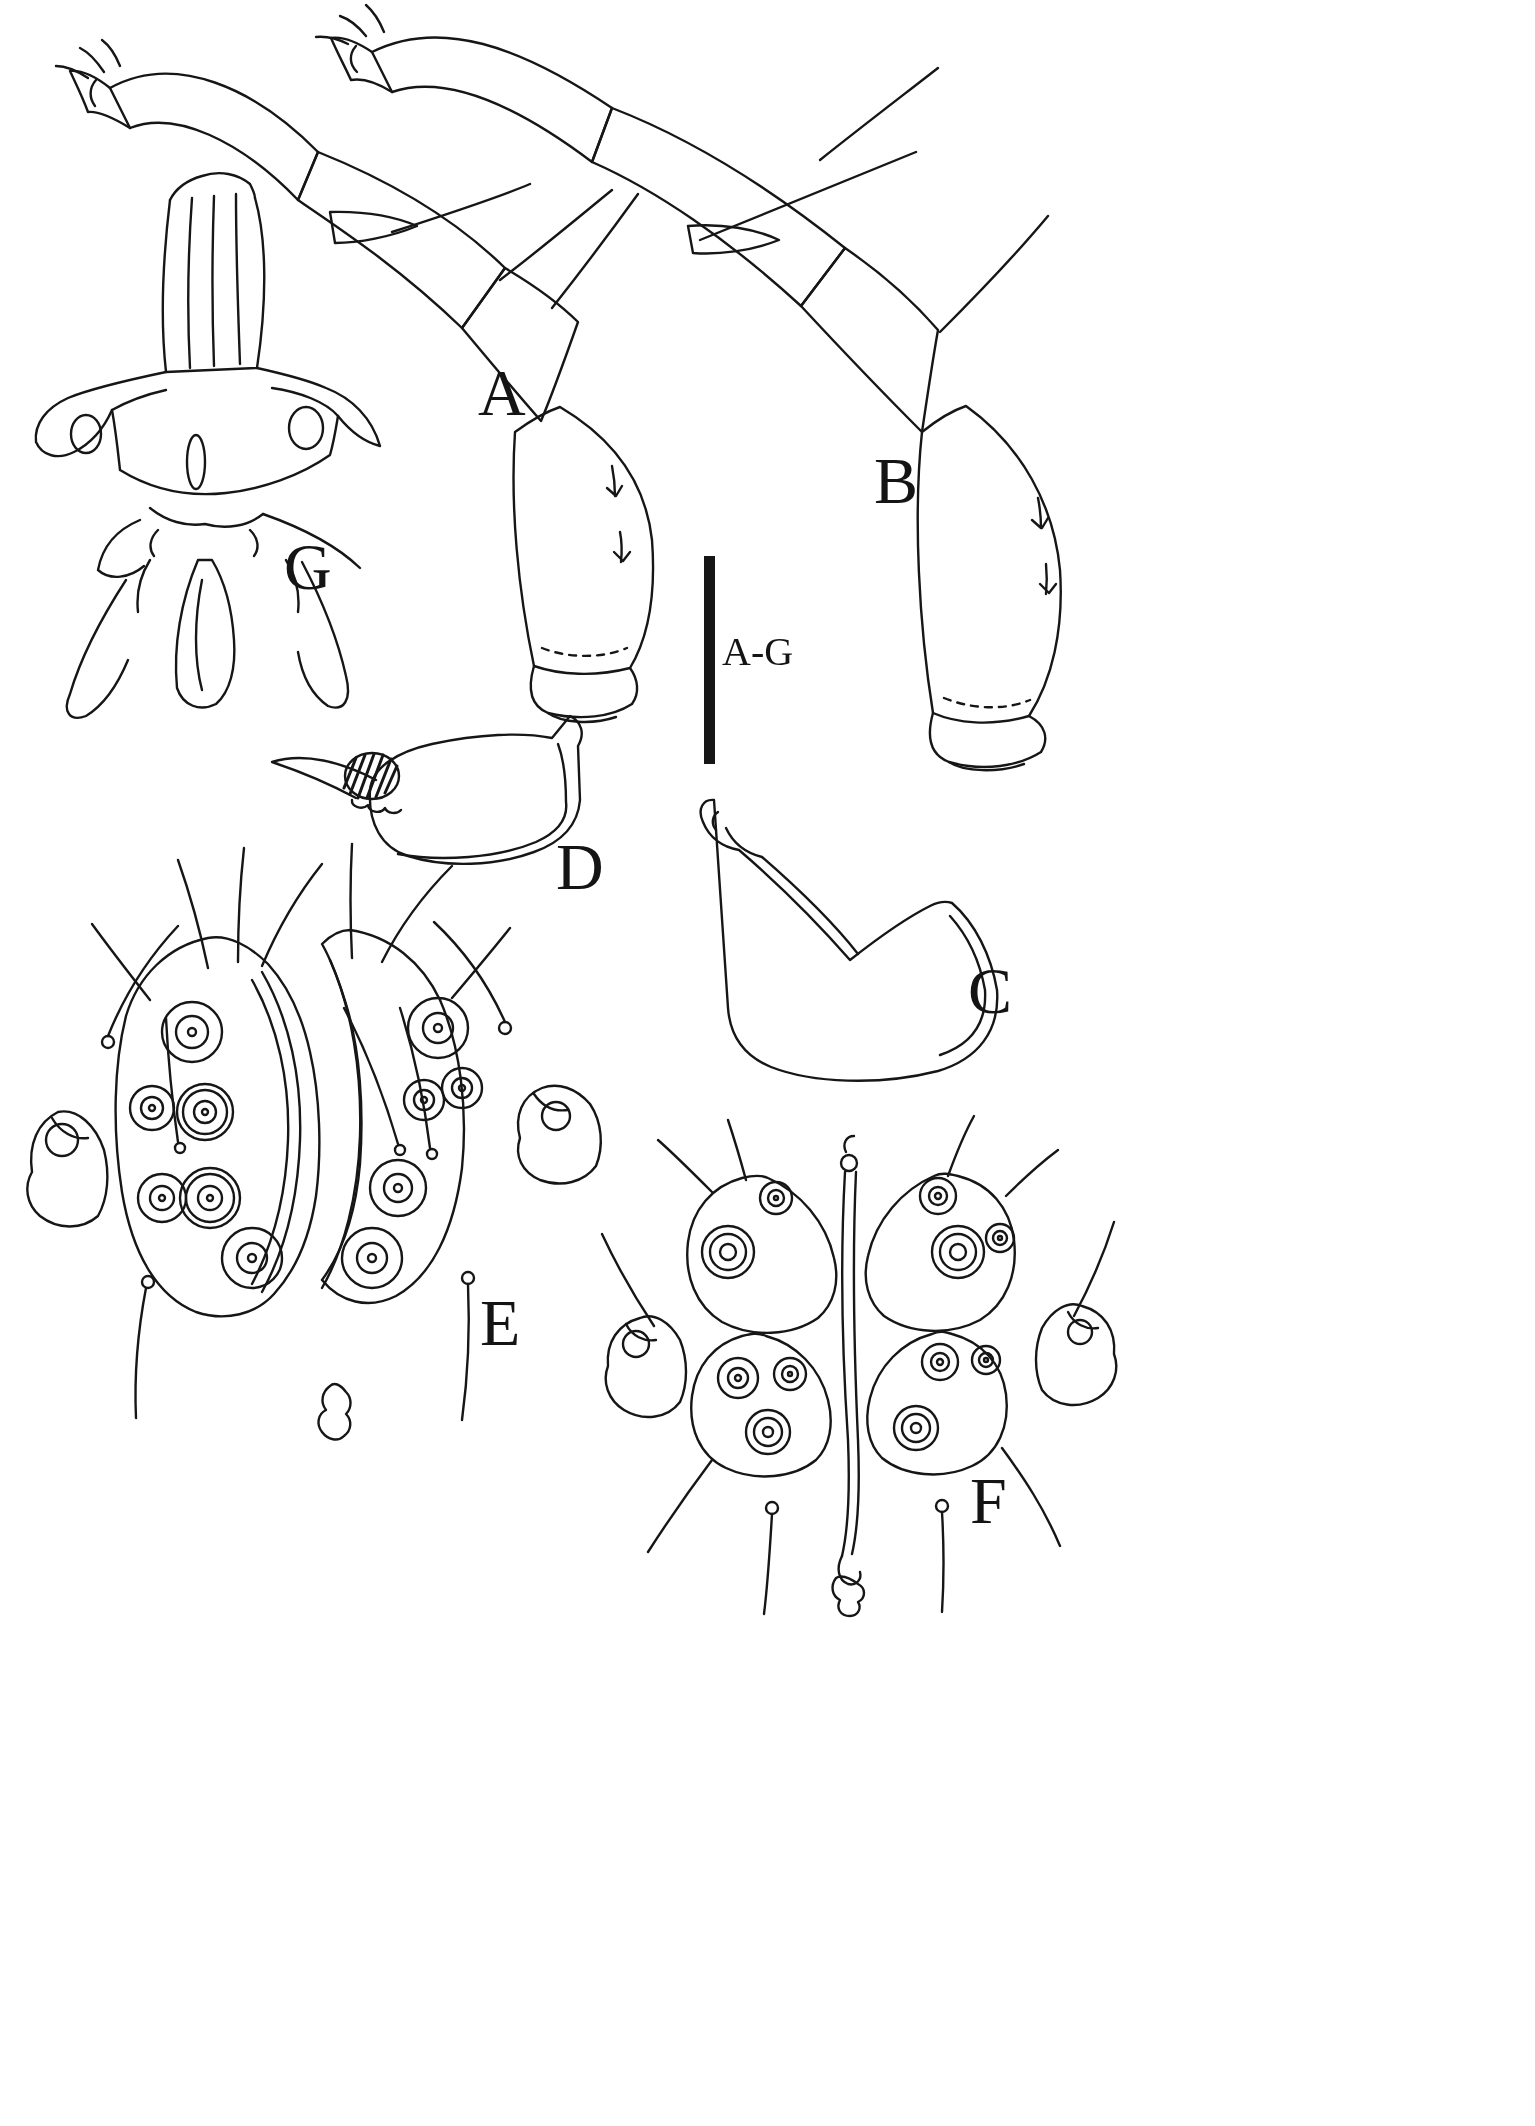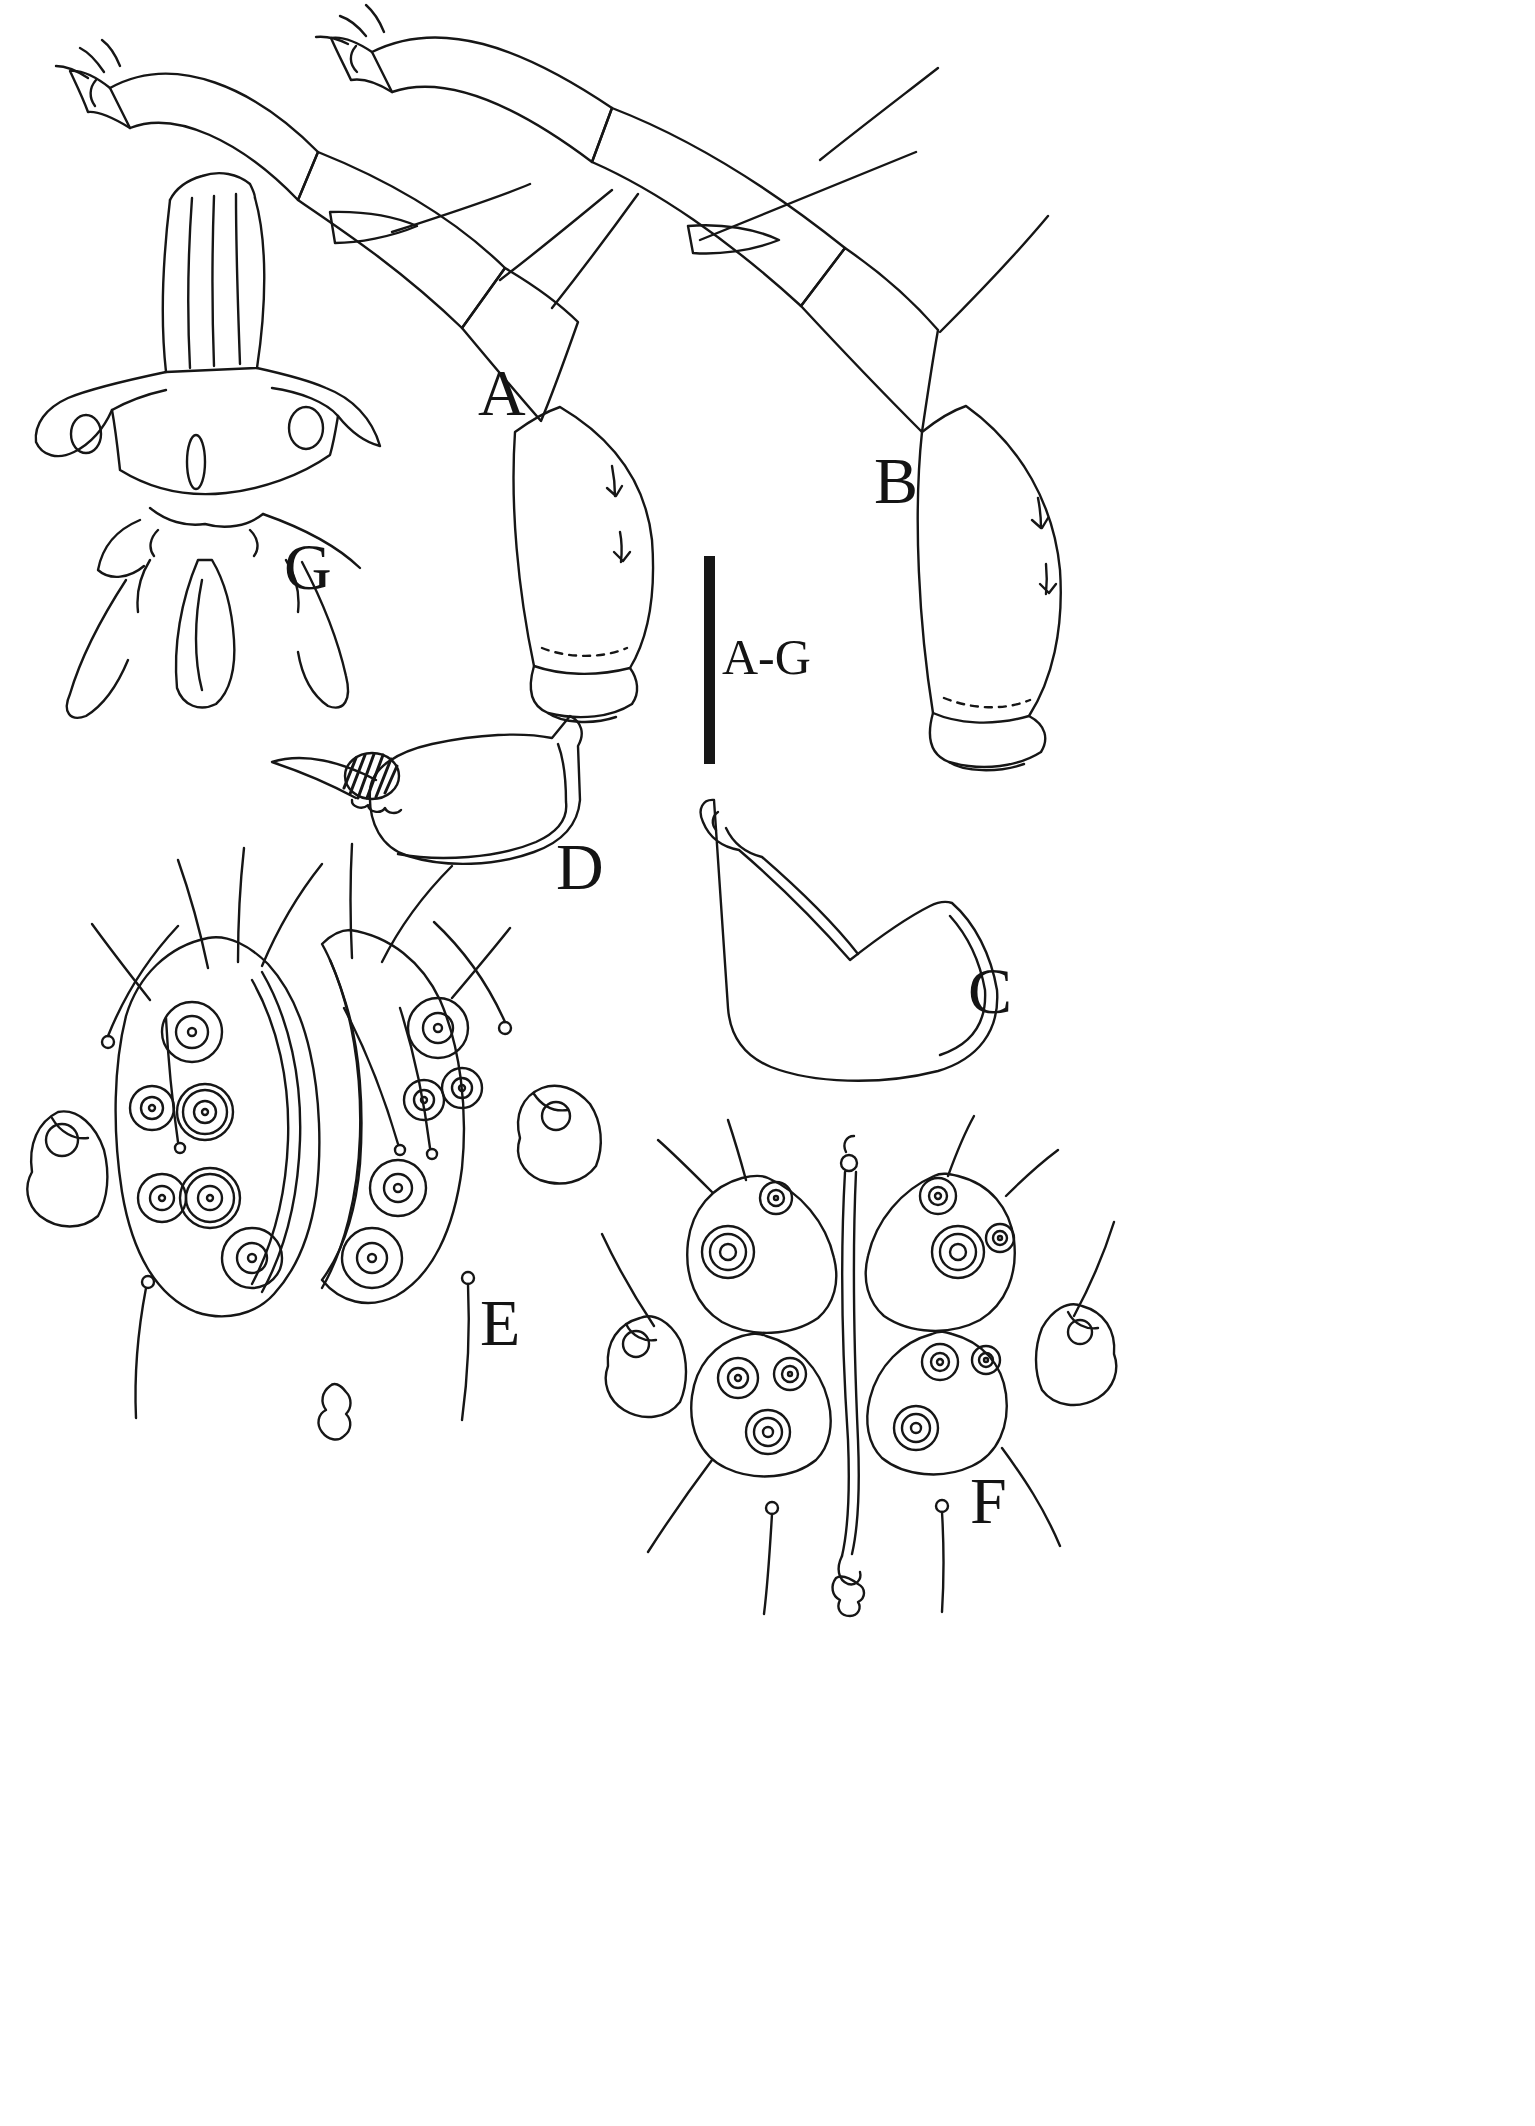--- a/index.html
+++ b/index.html
@@ -15,21 +15,21 @@
     position:absolute;
     color:#141414;
     font-size:66px;
     line-height:1;
     font-family:"Liberation Serif", serif;
     user-select:none;
   }
   .scale-label{
     position:absolute;
     color:#141414;
-    font-size:50px;
+    font-size:40px;
     line-height:1;
     font-family:"Liberation Serif", serif;
   }
 </style>
 </head>
 <body>
 
 <div id="plate">
 
 <svg width="1535" height="2126" viewBox="0 0 1535 2126" fill="none" stroke="#161616" stroke-width="2.4" stroke-linecap="round" stroke-linejoin="round">

